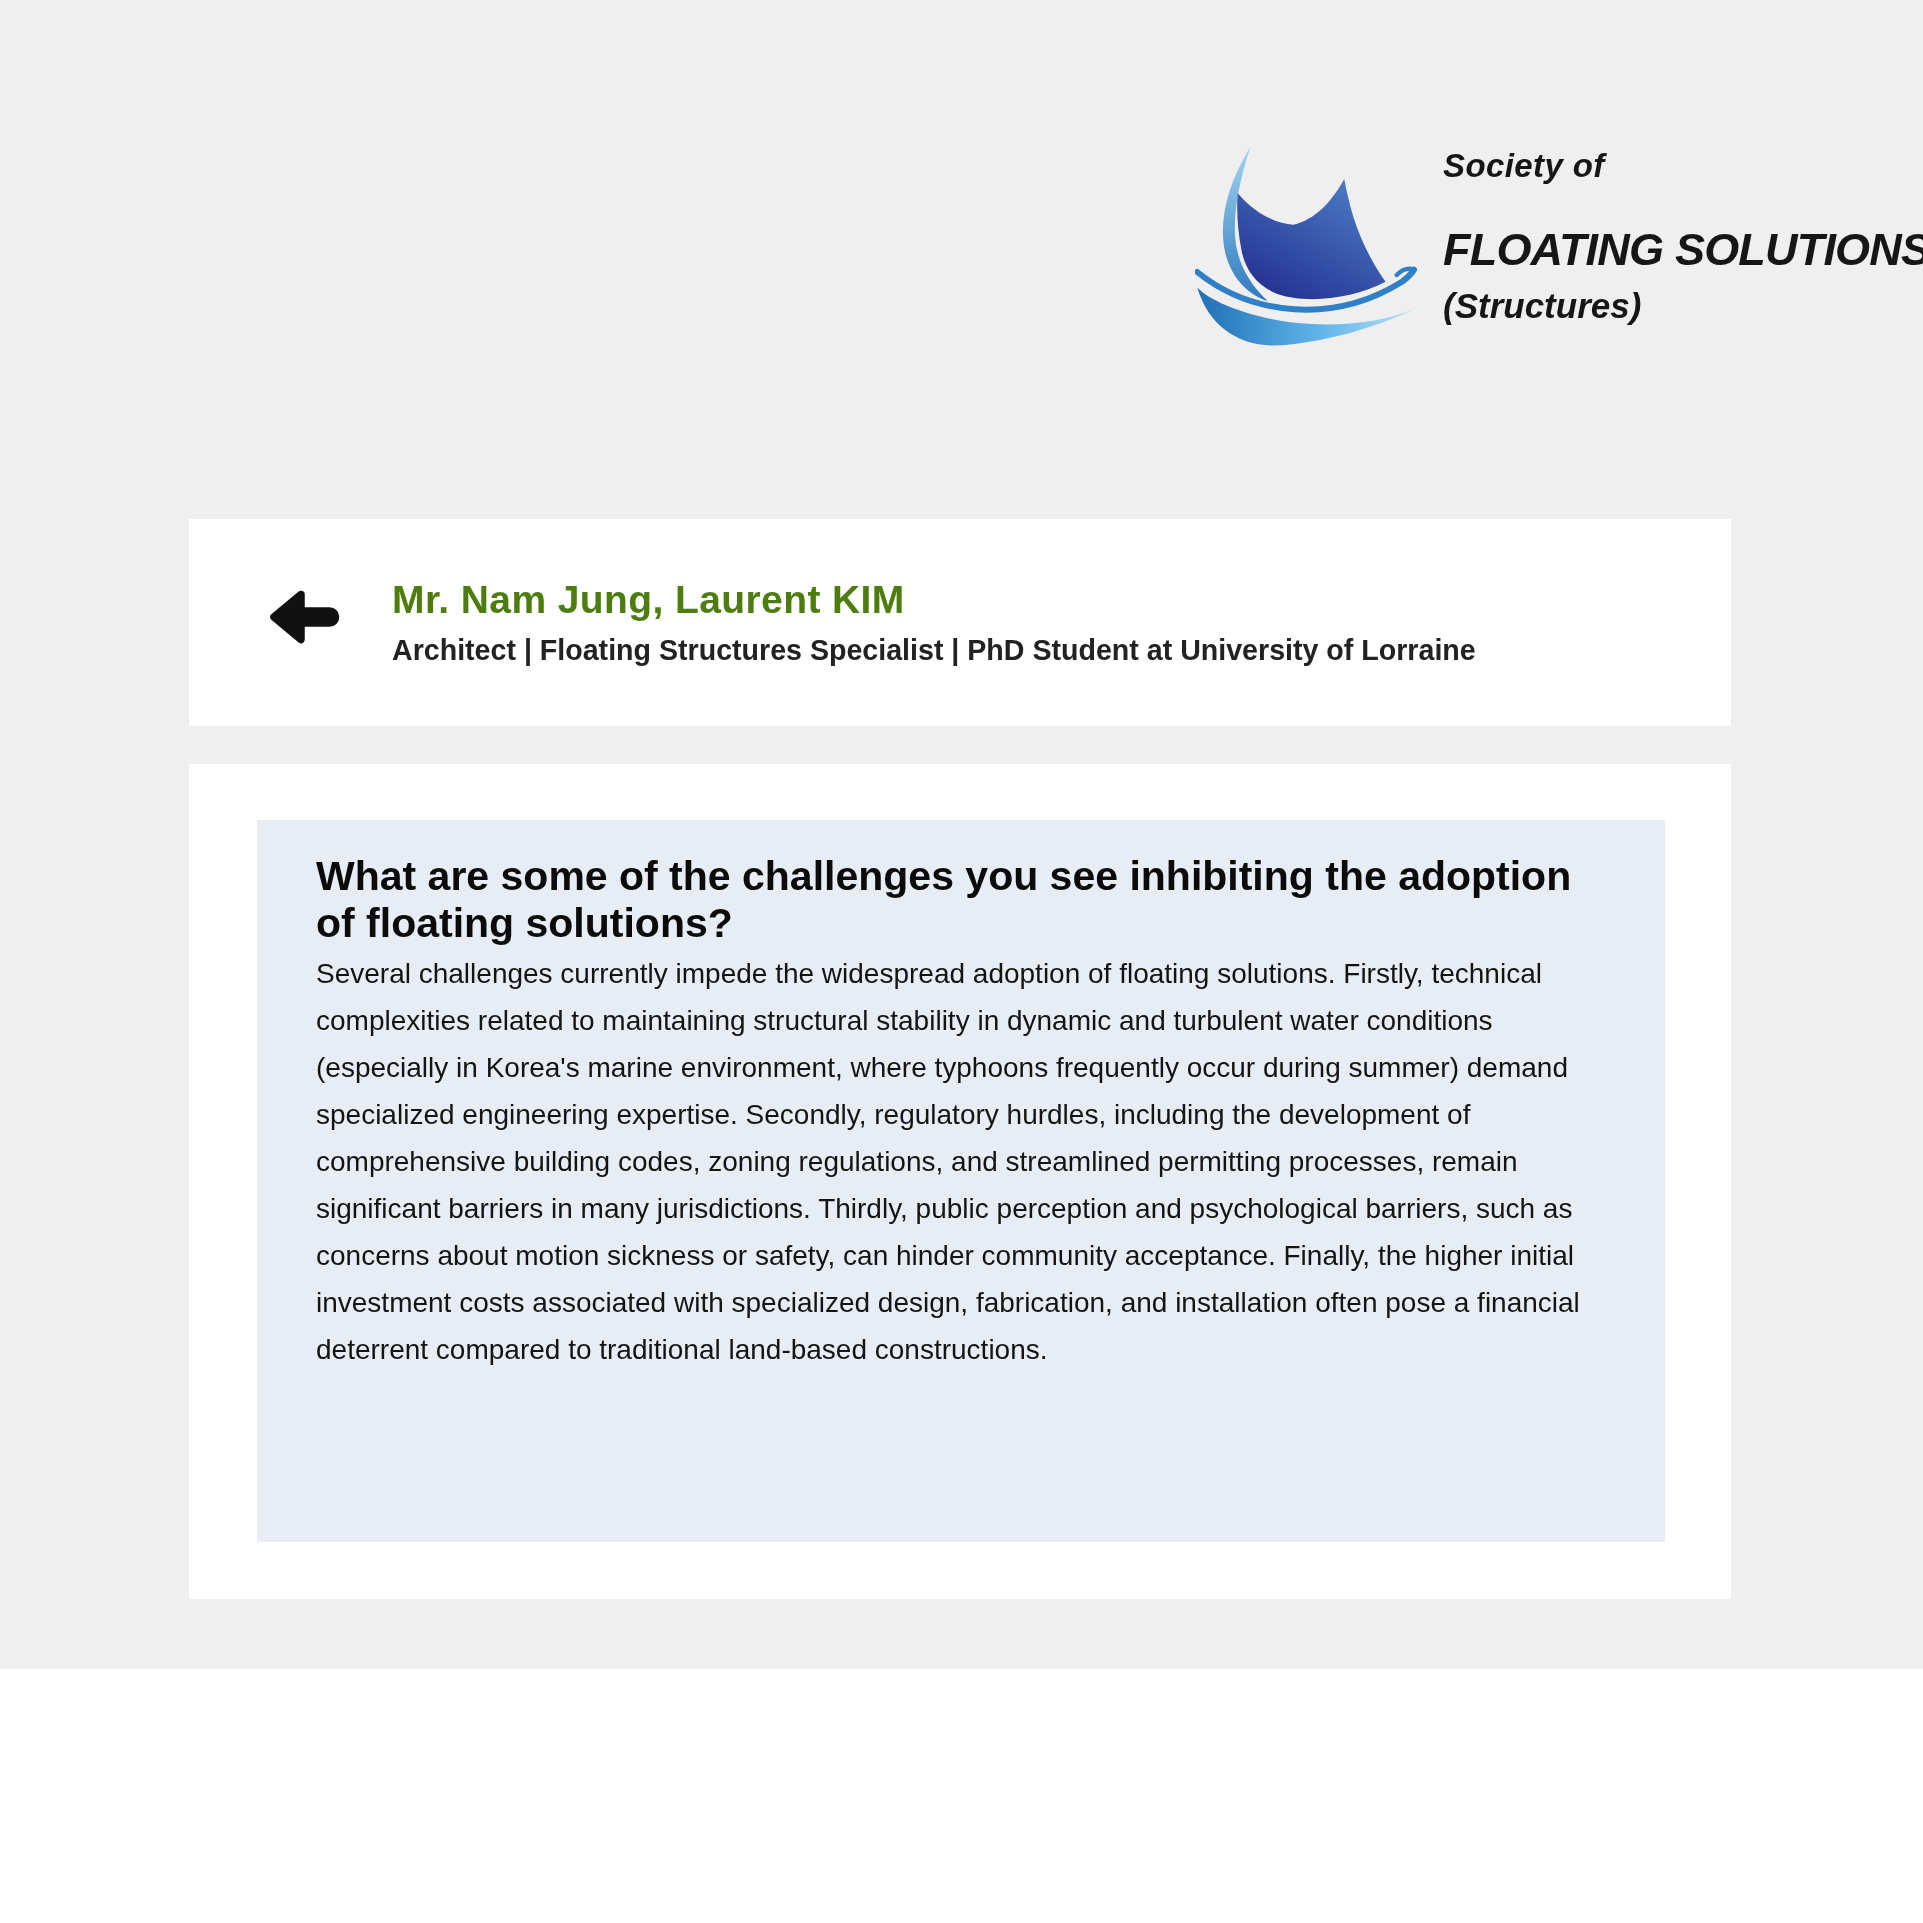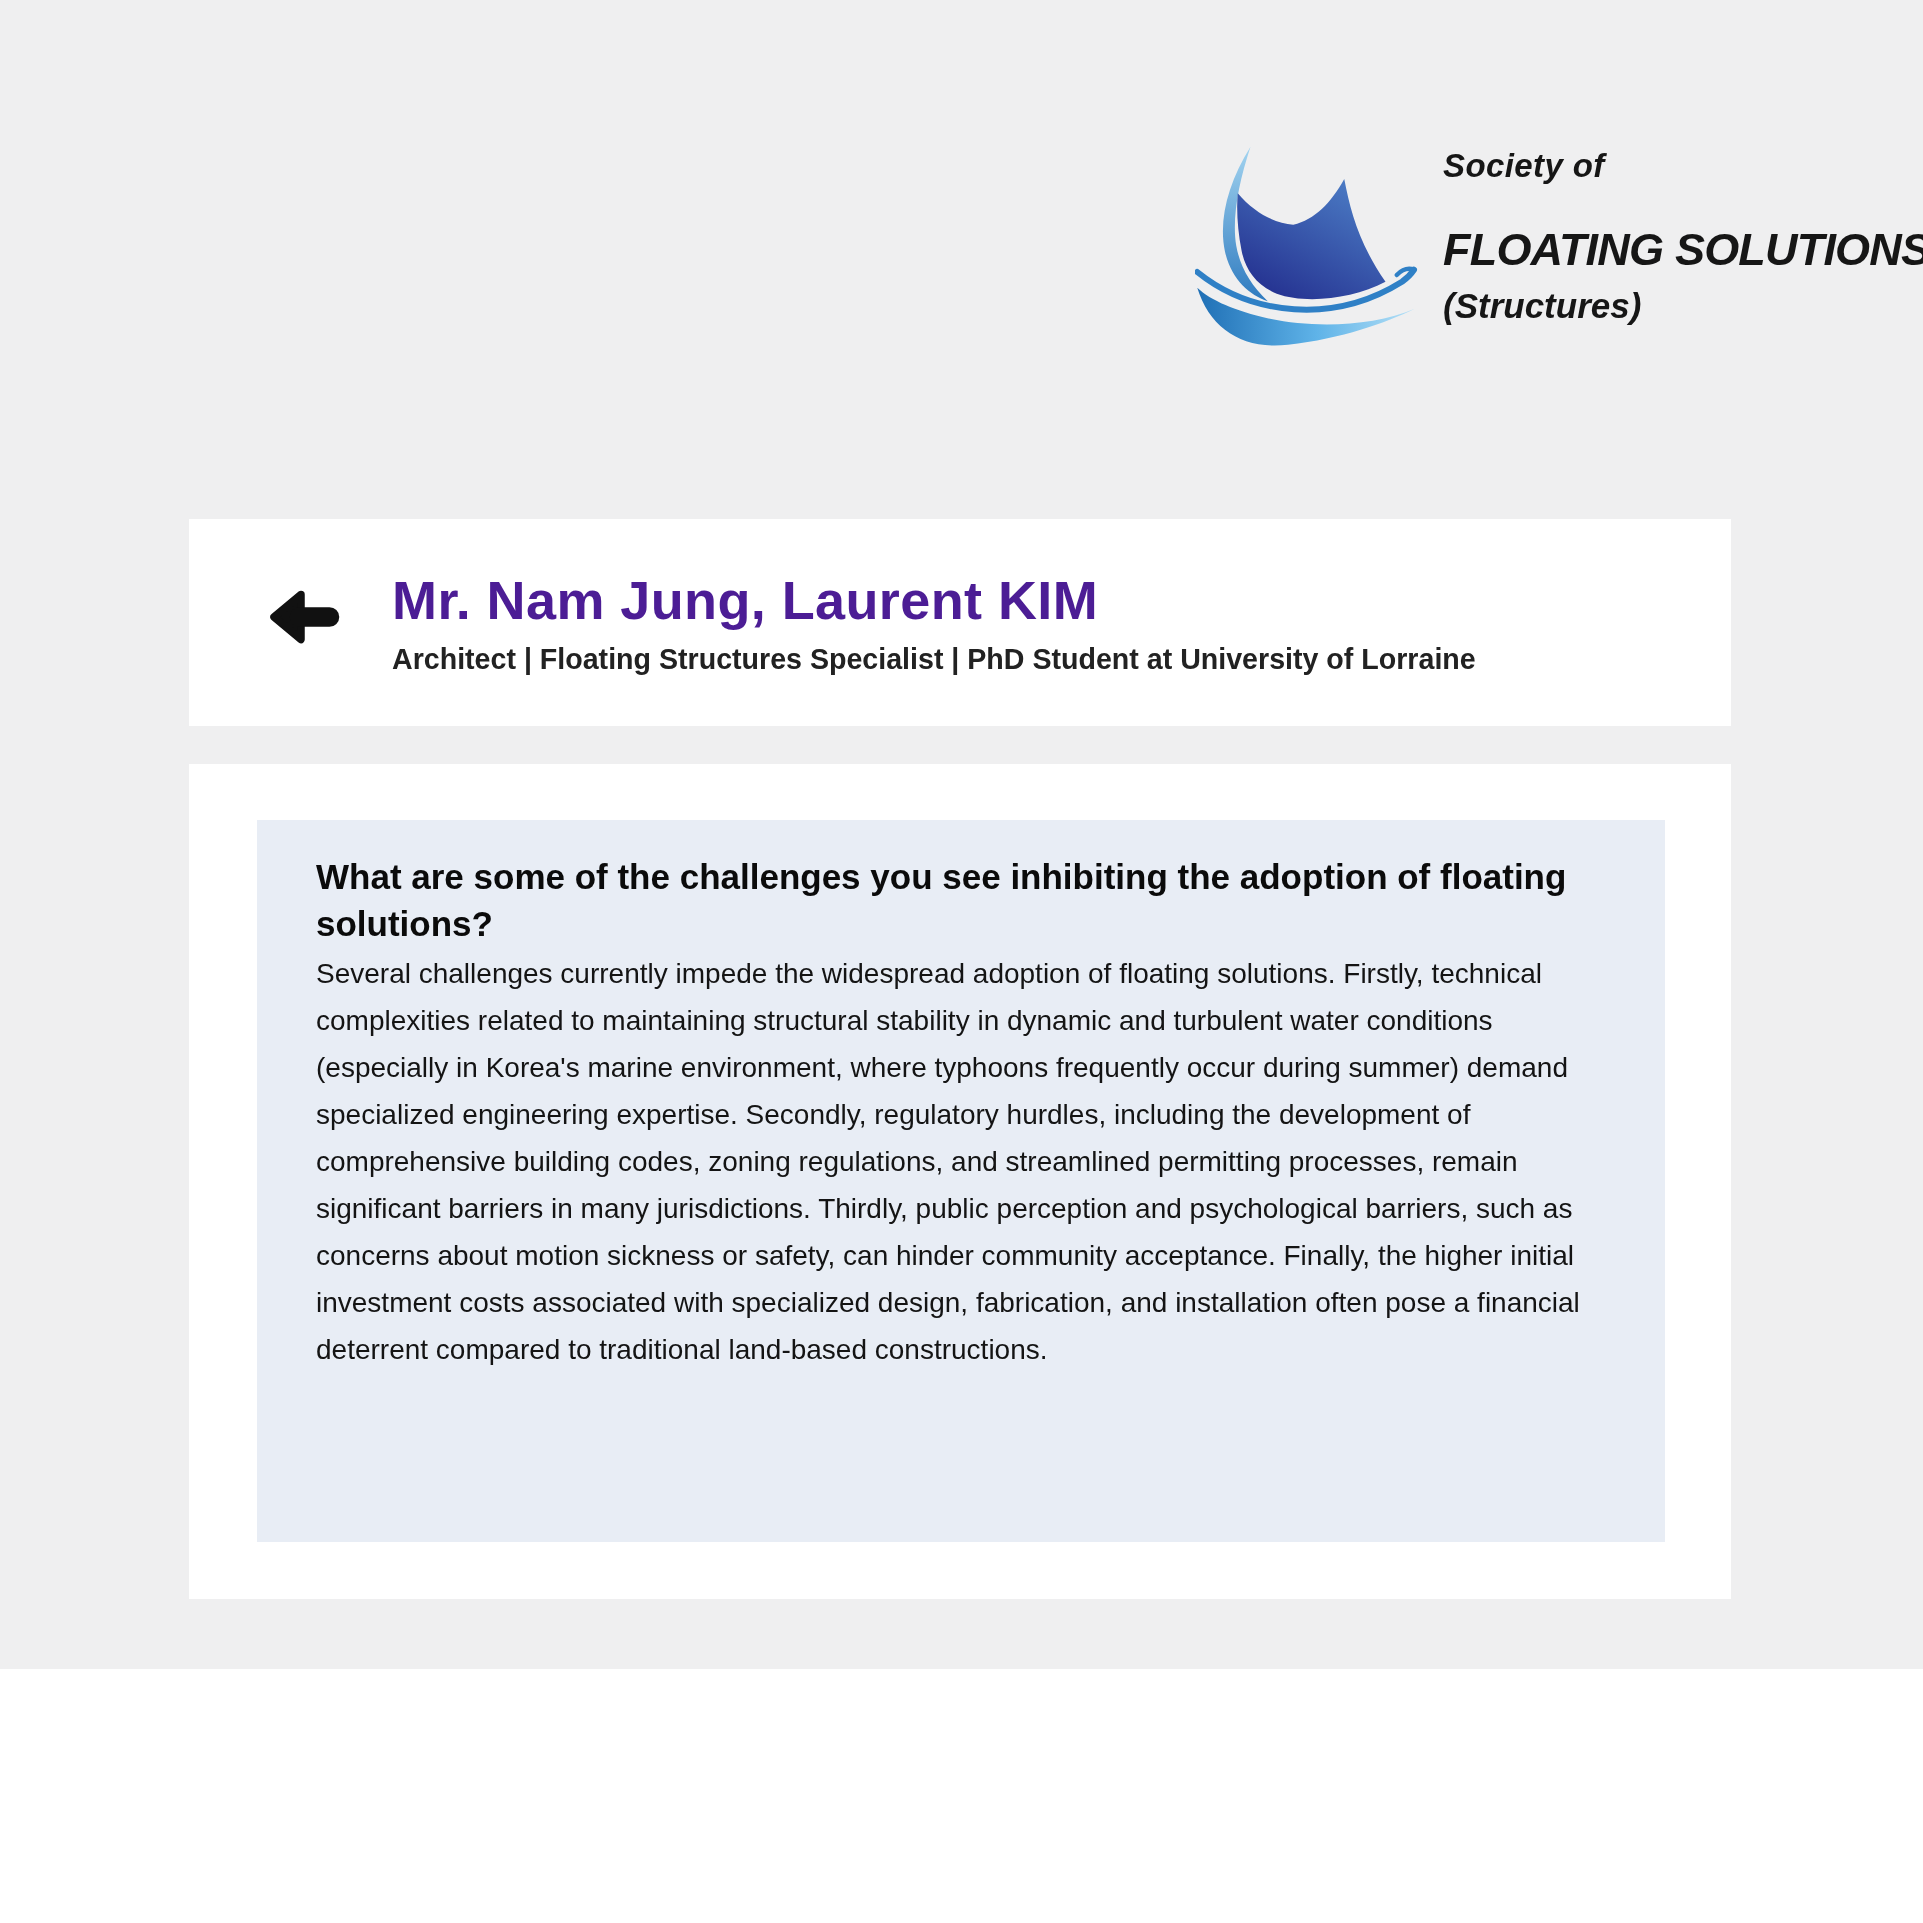--- a/index.html
+++ b/index.html
@@ -19,27 +19,27 @@
   .logo-line1{top:7.5px;  font-size:33px; letter-spacing:0.4px;}
   .logo-line2{top:85px; font-size:45px; letter-spacing:-0.8px;}
   .logo-line3{top:147px; font-size:35px; letter-spacing:0;}
   
   .title-card{position:absolute; left:189px; top:519px; width:1542px; height:207px; background:var(--card);}
   .back-button{position:absolute; left:79px; top:71px; width:72px; height:54px; border:none; background:transparent; padding:0; cursor:pointer;}
   .back-button svg{display:block; width:72px; height:54px;}
   .back-arrow-head{fill:var(--ink); stroke:var(--ink); stroke-width:10; stroke-linejoin:round;}
   .back-arrow-shaft{stroke:var(--ink); stroke-width:26; stroke-linecap:round;}
   .profile-text{position:absolute; left:203px; top:0; height:100%; display:flex; flex-direction:column; justify-content:center;}
-  .profile-name{font-size:54px; font-weight:700; color:#4c1d95; letter-spacing:0.4px; line-height:1.15; white-space:nowrap;}
+  .profile-name{font-size:39px; font-weight:700; color:#4d7c0f; letter-spacing:0.4px; line-height:1.15; white-space:nowrap;}
   .profile-role{font-size:28.6px; font-weight:700; color:#222222; margin-top:12px; white-space:nowrap;}
   
   .content-card{position:absolute; left:189px; top:764px; width:1542px; height:835px; background:var(--card);}
   .qa-panel{position:absolute; left:68px; top:56px; width:1408px; height:722px; background:var(--panel);}
   .qa-text{position:absolute; left:59px; top:33px; width:1300px;}
-  .question{font-size:35px; font-weight:700; line-height:47px; color:#0b0b0b; margin:0;}
+  .question{font-size:41px; font-weight:700; line-height:47px; color:#0b0b0b; margin:0;}
   .answer{font-size:28px; font-weight:400; line-height:47px; color:#141414; margin:3px 0 0 0;}
 </style>
 </head>
 <body>
 
 <div class="page">
 
   <div class="logo">
     <svg class="logo-mark" viewBox="0 0 300 290" aria-hidden="true">
       <defs>

